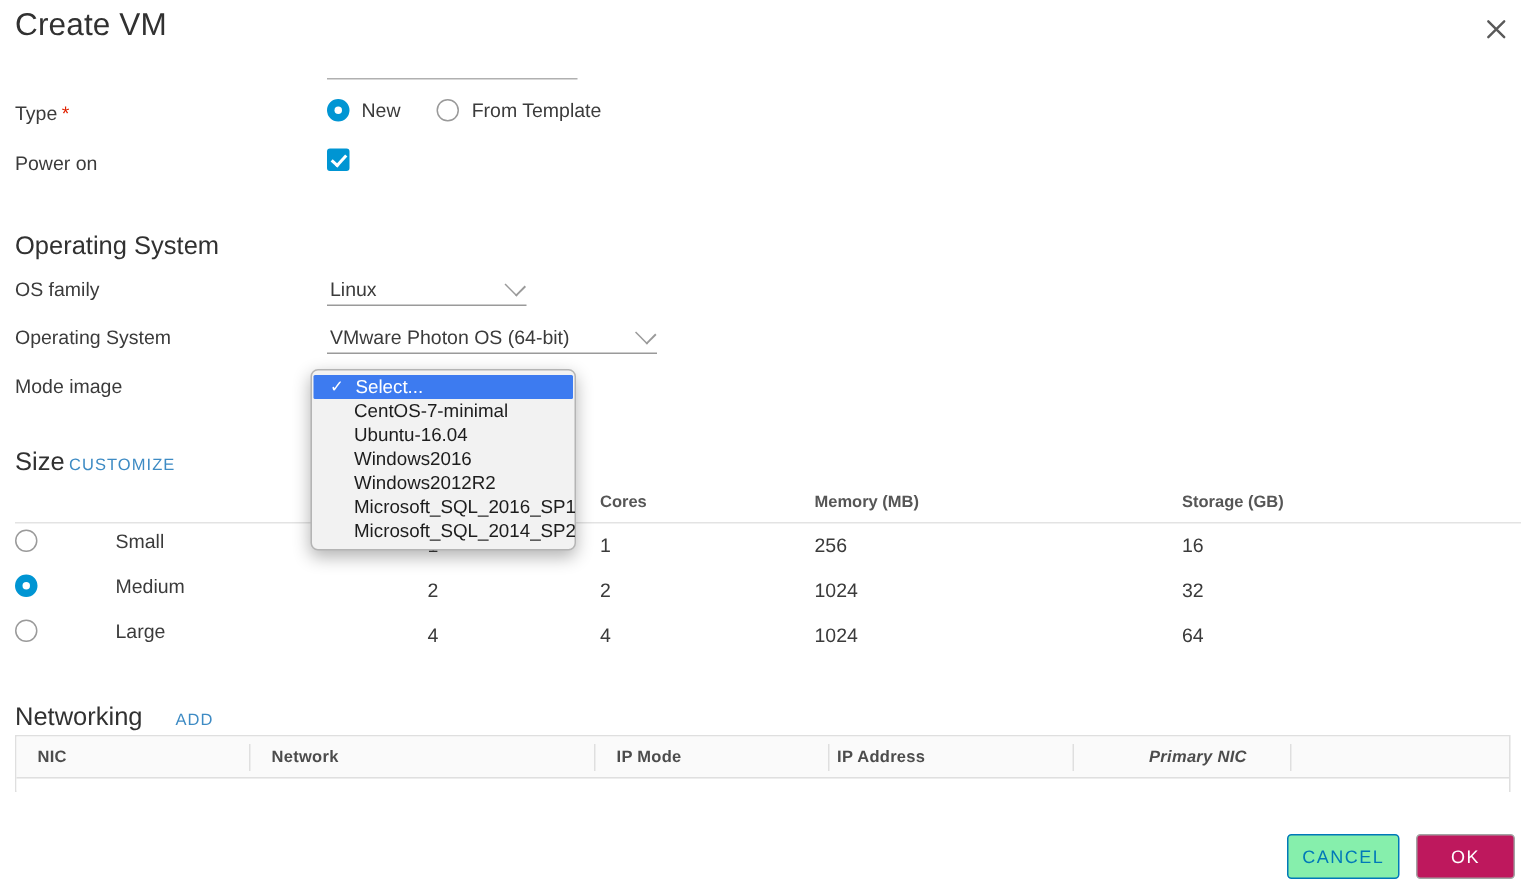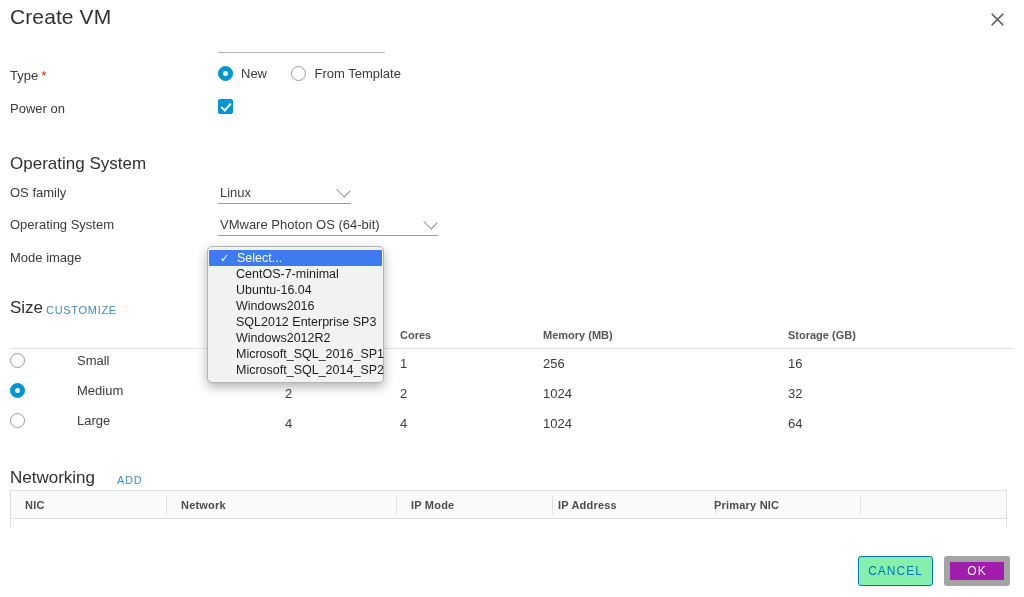--- a/index.html
+++ b/index.html
@@ -158,21 +158,21 @@
     position: absolute; height: 30px;
     font-size: 12px; letter-spacing: 1px; text-transform: uppercase;
     border-radius: 3px; cursor: pointer;
     display: flex; align-items: center; justify-content: center;
     font-family: "Liberation Sans", sans-serif;
   }
   .btn-secondary {
     background: #86efac; border: 1px solid #0079b8; color: #0079b8;
   }
   .btn-primary {
-    background: #a21caf; border: 6px solid #a3a3a3; color: #fff;
+    background: #be185d; border: 1px solid #a3a3a3; color: #fff;
   }
 
   
   .popup {
     position: absolute; left: 207px; top: 246px;
     width: 177px;
     background: #f2f2f2;
     border: 1px solid #b4b4b4;
     border-radius: 5px;
     box-shadow: 0 4px 11px rgba(0,0,0,.30);
@@ -305,21 +305,21 @@
   <div class="net-table">
     <div class="net-head">
       <div class="th" style="left:14px;">NIC</div>
       <div class="divider" style="left:155px;"></div>
       <div class="th" style="left:170px;">Network</div>
       <div class="divider" style="left:385px;"></div>
       <div class="th" style="left:400px;">IP Mode</div>
       <div class="divider" style="left:541px;"></div>
       <div class="th" style="left:547px;">IP Address</div>
       <div class="divider" style="left:704px;"></div>
-      <div class="th" style="left:703px;">Primary NIC</div>
+      <div class="th" style="left:755px;font-style:italic;">Primary NIC</div>
       <div class="divider" style="left:849px;"></div>
     </div>
     <div class="net-body"></div>
   </div>
 
   <div class="btn btn-secondary" style="left:858px; top:556px; width:75px;">Cancel</div>
   <div class="btn btn-primary" style="left:944px; top:556px; width:66px;">OK</div>
 
   <div class="popup">
     <div class="popup-item selected">
@@ -329,23 +329,20 @@
     <div class="popup-item">
       <span>CentOS-7-minimal</span>
     </div>
     <div class="popup-item">
       <span>Ubuntu-16.04</span>
     </div>
     <div class="popup-item">
       <span>Windows2016</span>
     </div>
     <div class="popup-item">
-      <span>SQL2012 Enterprise SP3</span>
-    </div>
-    <div class="popup-item">
       <span>Windows2012R2</span>
     </div>
     <div class="popup-item">
       <span>Microsoft_SQL_2016_SP1</span>
     </div>
     <div class="popup-item">
       <span>Microsoft_SQL_2014_SP2</span>
     </div>
   </div>
 

